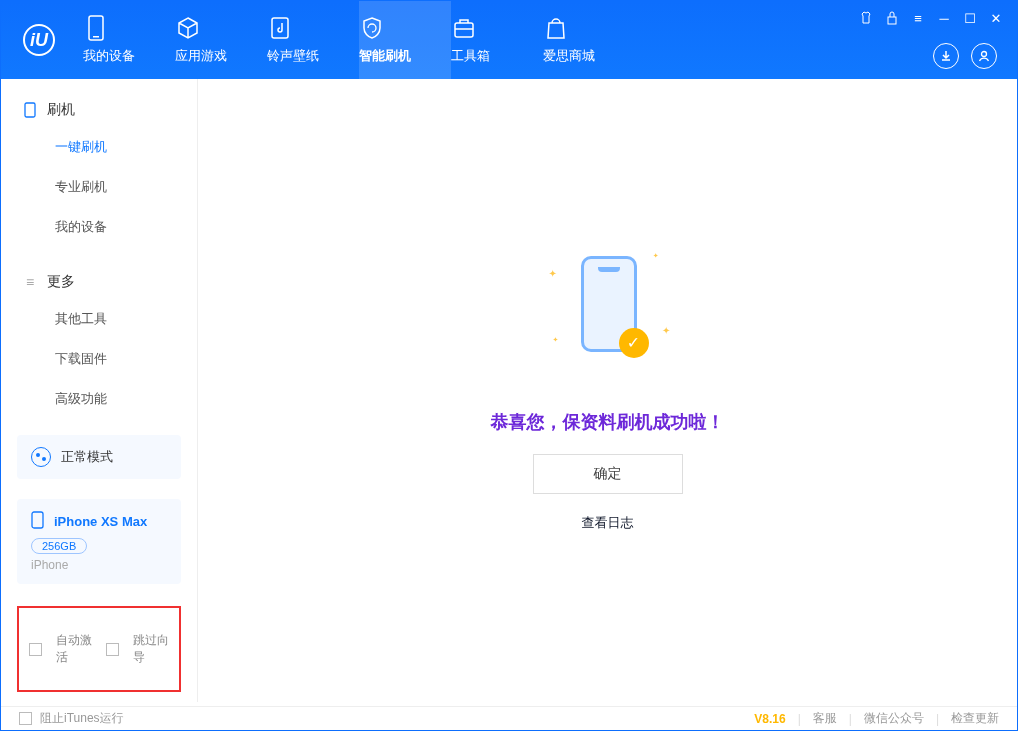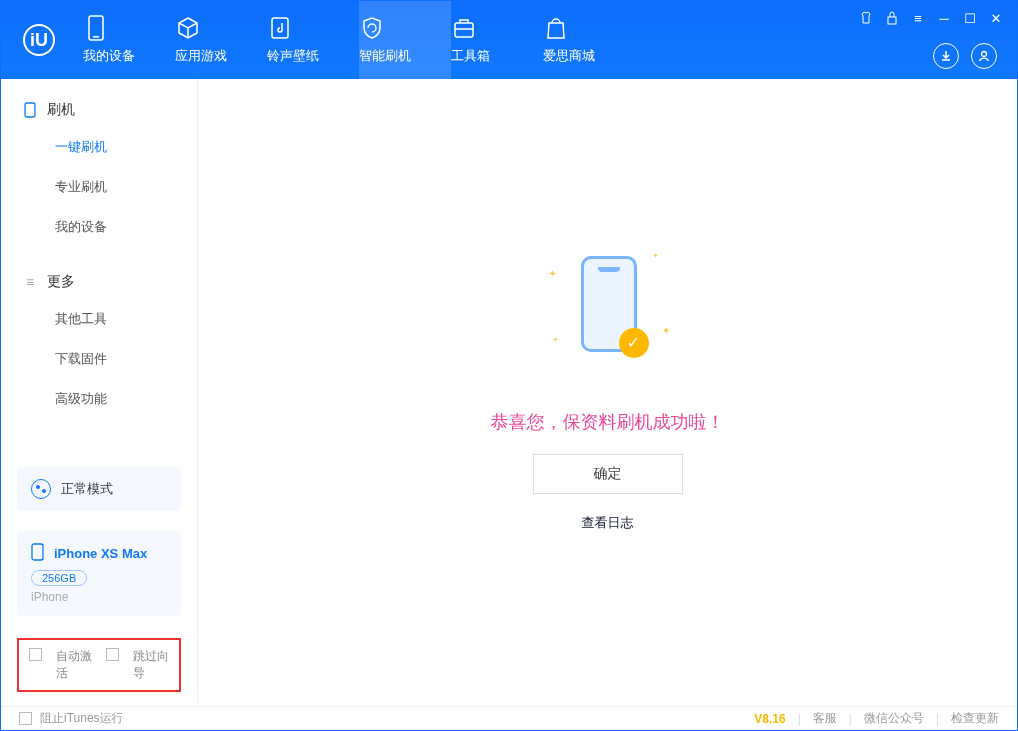--- a/index.html
+++ b/index.html
@@ -1,26 +1,26 @@
 <!DOCTYPE html>
 <html><head>
 <meta charset="utf-8">
 <style>
 * { margin: 0; padding: 0; box-sizing: border-box; font-family: "Microsoft YaHei", sans-serif; }
 body { background: #fff; width: 1018px; height: 731px; overflow: hidden; border: 1px solid #0d6efd; position: relative; }
 
 .header { background: linear-gradient(to bottom, #0d6efd, #1078ff); height: 78px; display: flex; align-items: center; color: #fff; }
-.logo-area { display: flex; align-items: flex-end; padding: 0 18px 0 22px; }
+.logo-area { display: flex; align-items: flex-end; padding: 0 18px 0 22px; font-style: italic; }
 .logo-circle { width: 32px; height: 32px; border: 2.5px solid #fff; border-radius: 50%; display: flex; align-items: center; justify-content: center; font-weight: bold; font-size: 18px; margin-right: 10px; }
 .logo-text { font-size: 20px; font-weight: 500; letter-spacing: 1px; }
 .logo-sub { font-size: 11px; opacity: 0.9; }
 
 .nav { display: flex; height: 100%; }
 .nav-item { width: 92px; display: flex; flex-direction: column; align-items: flex-start; justify-content: center; cursor: pointer; font-size: 13px; gap: 6px; }
-.nav-item.active { background: rgba(255,255,255,0.15); }
+.nav-item.active { background: rgba(255,255,255,0.15); font-weight: bold; }
 .nav-icon { width: 26px; height: 26px; display: flex; align-items: center; justify-content: center; }
 
 .header-ctrls { position: absolute; top: 10px; right: 14px; display: flex; gap: 12px; color: #fff; }
 .header-ctrls span { width: 14px; height: 14px; display: flex; align-items: center; justify-content: center; cursor: pointer; font-size: 13px; }
 
 .header-right-icons { position: absolute; right: 20px; top: 42px; display: flex; gap: 12px; }
 .circ-btn { width: 26px; height: 26px; border: 1.5px solid #fff; border-radius: 50%; display: flex; align-items: center; justify-content: center; cursor: pointer; }
 
 .body { display: flex; height: calc(100% - 78px - 28px); }
 .sidebar { width: 197px; border-right: 1px solid #eee; background: #fff; display: flex; flex-direction: column; }
@@ -35,31 +35,31 @@
 .device-mode-icon { width: 20px; height: 20px; border: 1.5px solid #1078ff; border-radius: 50%; position: relative; }
 .device-mode-icon:before, .device-mode-icon:after { content:''; position:absolute; background:#1078ff; border-radius:50%; }
 .device-mode-icon:before { width:4px; height:4px; top:5px; left:4px; }
 .device-mode-icon:after { width:4px; height:4px; bottom:5px; right:4px; }
 
 .device-name-box { margin: 8px 16px 12px 16px; background: #f5f9ff; border-radius: 4px; padding: 12px 14px; }
 .device-name-row { display: flex; align-items: center; gap: 10px; color: #1078ff; font-size: 13px; font-weight: 600; }
 .device-badge { display: inline-block; border: 1px solid #9dc5ff; color: #1078ff; border-radius: 10px; padding: 1px 10px; font-size: 11px; margin-top: 6px; }
 .device-type { color: #aaa; font-size: 12px; margin-top: 4px; }
 
-.red-box { margin: 10px 16px 10px 16px; border: 2px solid #f03030; padding: 8px 10px; display: flex; gap: 14px; font-size: 12px; color: #888; align-items: flex-start; }
+.red-box { margin: 10px 16px 10px 16px; border: 2px solid #f03030; padding: 24px 10px; display: flex; gap: 14px; font-size: 12px; color: #888; align-items: center; }
 .cb { width: 13px; height: 13px; border: 1px solid #bbb; display: inline-block; flex-shrink: 0; }
 
 .main { flex: 1; display: flex; flex-direction: column; align-items: center; justify-content: center; background: #fff; }
 .phone-ill { width: 90px; height: 130px; position: relative; margin-bottom: 30px; }
 .phone-shape { position: absolute; top: 6px; left: 18px; width: 56px; height: 96px; border: 3px solid #7ab5ff; border-radius: 10px; background: #eaf3ff; }
 .phone-notch { position: absolute; width: 22px; height: 5px; background: #7ab5ff; top: 8px; left: 50%; transform: translateX(-50%); border-radius: 0 0 4px 4px; }
 .check-badge { position: absolute; width: 30px; height: 30px; background: #ffb800; border-radius: 50%; bottom: 22px; right: 4px; display: flex; align-items: center; justify-content: center; color: #fff; font-size: 16px; }
 .sparkle { position: absolute; color: #ffc94d; font-size: 10px; }
 
-.success-text { font-size: 18px; color: #ec4899; margin-bottom: 20px; }
+.success-text { font-size: 18px; color: #6d28d9; margin-bottom: 20px; font-weight: bold; }
 .confirm-btn { border: 1px solid #ddd; background: #fff; padding: 10px 60px; font-size: 14px; color: #444; cursor: pointer; margin-bottom: 20px; }
 .log-link { color: #0f172a; font-size: 13px; cursor: pointer; }
 
 .footer { position: absolute; bottom: 0; left: 0; right: 0; height: 24px; border-top: 1px solid #eee; display: flex; align-items: center; padding: 0 18px; font-size: 12px; color: #999; }
 .footer-left { display: flex; align-items: center; gap: 8px; flex: 1; }
 .footer-right { display: flex; align-items: center; gap: 12px; }
 .footer-sep { color: #ddd; }
 .version { color: #ffb800; font-weight: 700; }
 
 .spacer { flex: 1; }

